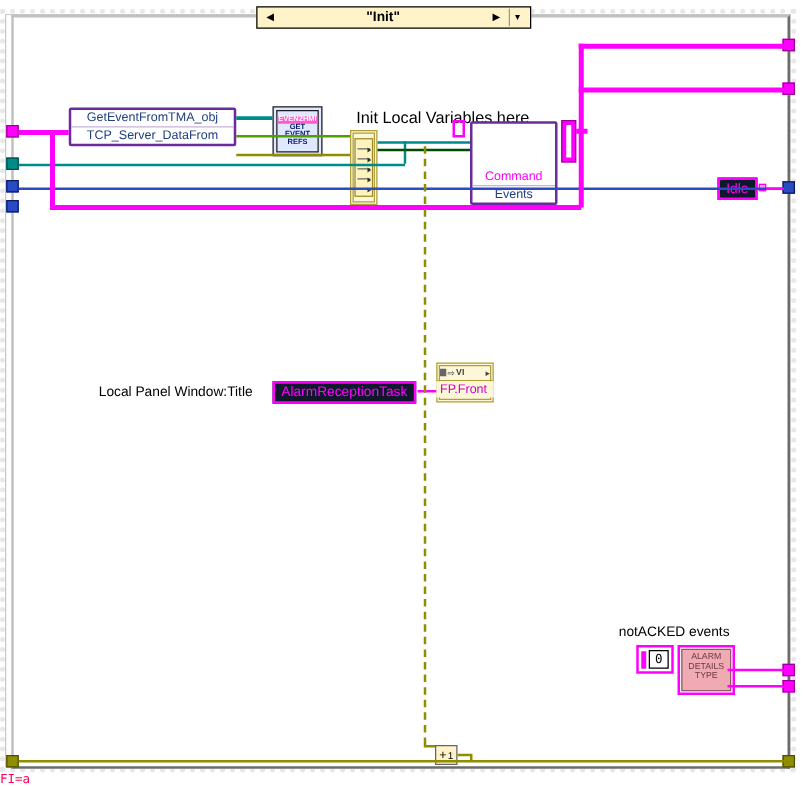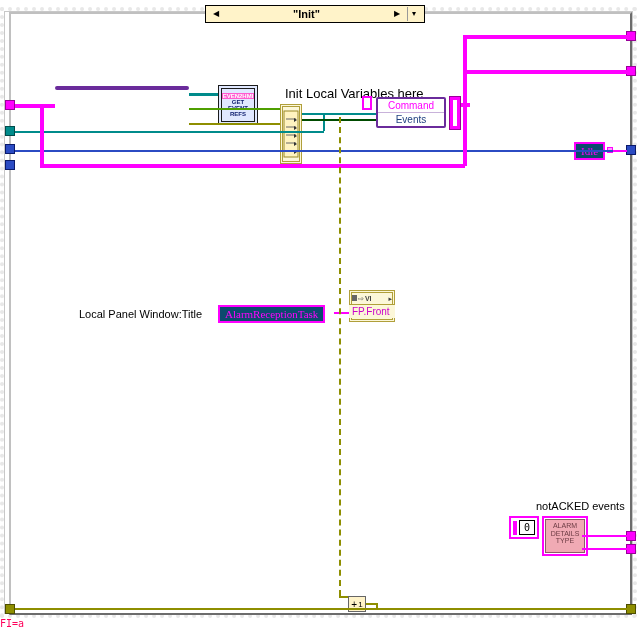--- a/index.html
+++ b/index.html
@@ -26,21 +26,21 @@
   .cluster-row{
     border-bottom:1px solid #c8b2da;padding:1px 4px;font-size:10px;color:#1f3f7f;
     white-space:nowrap;text-align:center;
   }
   .cluster-row:last-child{border-bottom:none;}
   .subvi{
     border:4px double #1c1c1c;display:flex;flex-direction:column;align-items:center;
     justify-content:center;text-align:center;font-weight:bold;line-height:1;
   }
   .pink-const{
-    border:2px solid #ff00ff;background:#0c4a6e;padding:1px 5px;color:#ff00ff;font-size:11px;font-family:Liberation Serif, serif;
+    border:2px solid #ff00ff;background:#0f172a;padding:1px 5px;color:#ff00ff;font-size:11px;
   }
   .comment{font-size:13px;color:#000;}
   .node-yellow{
     background:#fcf7d9;border:3px double #b09f3a;padding:2px;display:flex;
     flex-direction:column;align-items:center;justify-content:center;font-size:8px;
     color:#444;
   }
   .prop-lbl{
     border:1px solid #b09f3a;background:#fcf7d9;color:#ca00ca;padding:1px 3px;
     font-size:10px;
@@ -90,41 +90,43 @@
   <div class="abs tunnel olive" style="left:5px;top:604px;"></div>
 
   <div class="abs tunnel pink" style="left:626px;top:31px;"></div>
   <div class="abs tunnel pink" style="left:626px;top:66px;"></div>
   <div class="abs tunnel blue" style="left:626px;top:145px;"></div>
   <div class="abs tunnel pink" style="left:626px;top:531px;"></div>
   <div class="abs tunnel pink" style="left:626px;top:544px;"></div>
   <div class="abs tunnel olive" style="left:626px;top:604px;"></div>
 
   <div class="abs cluster-box" style="left:55px;top:86px;width:134px;">
+    <div class="cluster-row">GetEventFromTMA_obj</div>
+    <div class="cluster-row">TCP_Server_DataFrom</div>
   </div>
 
   <div class="abs subvi" style="left:218px;top:85px;width:40px;height:40px;background:#e0e8ff;font-size:6px;color:#0a1a6b;">
     <div style="width:100%;background:#ff5ad0;color:#fff;font-size:6px;">EVEN2HMI</div>
     <div>GET</div>
     <div>EVENT</div>
     <div>REFS</div>
   </div>
 
   <div class="abs comment" style="left:285px;top:86px;">Init Local Variables here</div>
 
   <div class="abs node-yellow" style="left:280px;top:104px;width:22px;height:60px;">
     <svg width="16" height="48">
       <rect x="1" y="1" width="14" height="46" fill="#fff3c0" stroke="#9a8a28"></rect>
       <path d="M3 9 h10 M3 17 h10 M3 25 h10 M3 33 h10 M3 41 h10" stroke="#666" stroke-width="1"></path>
       <path d="M11 8 l3 2 -3 2 M11 16 l3 2 -3 2 M11 24 l3 2 -3 2 M11 32 l3 2 -3 2 M11 40 l3 2 -3 2" fill="#333"></path>
     </svg>
   </div>
 
   <div class="abs cluster-box" style="left:376px;top:97px;width:70px;">
-    <div class="cluster-row" style="color:#ff00ff;">Command</div>
+    <div class="cluster-row" style="color:#ff00ff;margin-top:36px;">Command</div>
     <div class="cluster-row">Events</div>
   </div>
 
   <div class="abs" style="left:449px;top:96px;width:12px;height:34px;background:#ff00ff;border:1px solid #990099;">
       <div style="position:absolute;left:3px;top:3px;width:4px;height:26px;background:#fff;"></div>
   </div>
 
   <div class="abs" style="left:362px;top:96px;width:10px;height:14px;border:2px solid #ff00ff;"></div>
 
   <div class="abs pink-const" style="left:574px;top:142px;">Idle</div>
@@ -144,21 +146,21 @@
       <span style="font-size:7px;">▸</span>
     </div>
     <div class="prop-lbl" style="width:100%;border:none;">FP.Front</div>
   </div>
 
   <div class="abs add-node" style="left:348px;top:596px;">
     <span>+</span>
     <span style="font-size:8px;margin-left:1px;">1</span>
   </div>
 
-  <div class="abs comment" style="left:536px;top:500px;font-size:11px;">notACKED events</div>
+  <div class="abs comment" style="left:495px;top:500px;font-size:11px;">notACKED events</div>
   <div class="abs small-ind-frame" style="left:509px;top:516px;">
     <span style="width:4px;height:14px;background:#ff00ff;display:inline-block;"></span>
     <span class="small-ind">0</span>
   </div>
 
   <div class="abs" style="left:542px;top:516px;border:2px solid #ff00ff;padding:1px;">
     <div class="alarm-icon" style="width:34px;height:28px;">
       <div>ALARM</div>
       <div>DETAILS</div>
       <div>TYPE</div>

